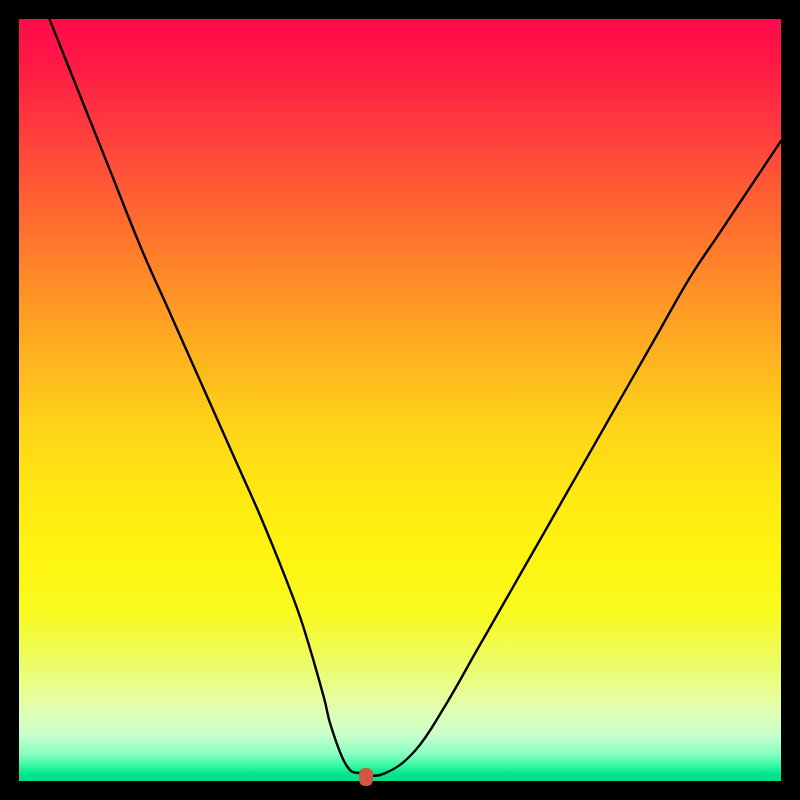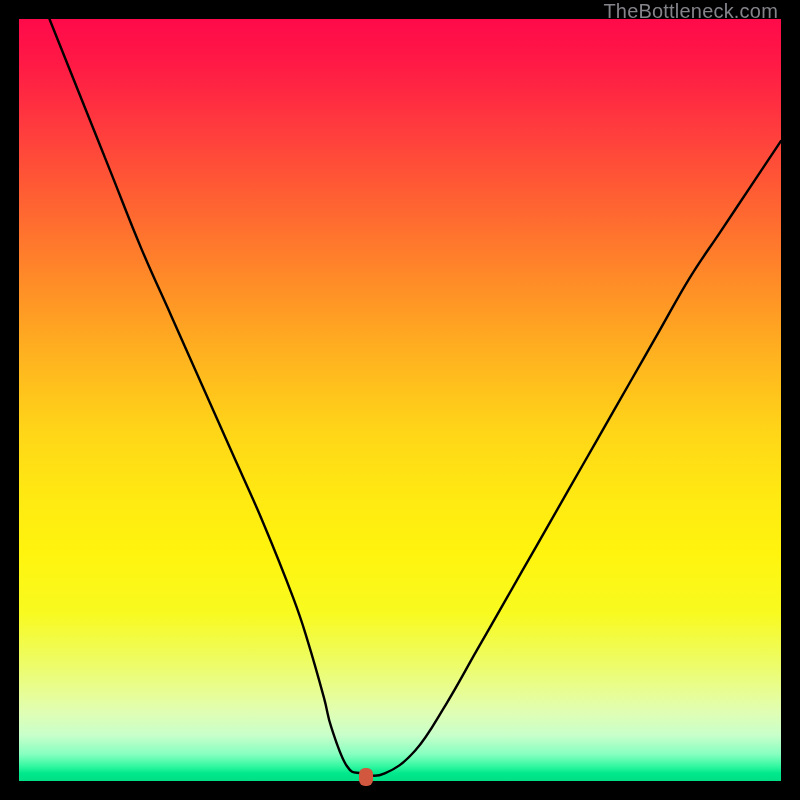--- a/index.html
+++ b/index.html
@@ -60,20 +60,19 @@
     height: 18px;
     border-radius: 6px;
     background: #d1573e;
     transform: translate(-50%, -50%);
   }
 </style>
 </head>
 <body>
 
 <div class="frame">
-  <div class="watermark">TheBottleneck.com</div>
   <div class="plot-area">
     <svg class="curve" viewBox="0 0 762 762" preserveAspectRatio="none">
       <path id="curve-path" d="M 30.48 0 C 36.576 15.239999999999986 48.768 45.71999999999994 60.96 76.19999999999993 C 73.152 106.67999999999992 79.24799999999999 121.91999999999996 91.44 152.39999999999998 C 103.632 182.88 109.728 199.644 121.92 228.60000000000002 C 134.112 257.55600000000004 140.208 269.748 152.4 297.18 C 164.592 324.612 170.688 338.328 182.88 365.76 C 195.072 393.192 201.168 406.908 213.36 434.34000000000003 C 225.55200000000002 461.77200000000005 231.648 473.96399999999994 243.84 502.91999999999996 C 256.032 531.876 265.176 554.736 274.32 579.12 C 283.464 603.504 283.464 605.028 289.56 624.84 C 295.656 644.652 300.228 661.4159999999999 304.8 678.18 C 309.372 694.944 307.84799999999996 694.944 312.41999999999996 708.66 C 316.99199999999996 722.376 321.56399999999996 737.616 327.65999999999997 746.76 C 333.756 755.904 335.28000000000003 752.856 342.90000000000003 754.38 C 350.52000000000004 755.904 355.092 758.952 365.76 754.38 C 376.428 749.808 384.048 745.236 396.24 731.52 C 408.432 717.804 414.528 705.612 426.72 685.8 C 438.91200000000003 665.9879999999999 445.008 653.796 457.2 632.46 C 469.392 611.124 475.488 600.456 487.68 579.12 C 499.872 557.784 505.9680000000001 547.116 518.1600000000001 525.78 C 530.3520000000001 504.44399999999996 536.448 493.776 548.64 472.44 C 560.832 451.104 566.928 440.436 579.12 419.09999999999997 C 591.312 397.76399999999995 597.408 387.096 609.6 365.76 C 621.792 344.424 627.8879999999999 333.75600000000003 640.0799999999999 312.42 C 652.2719999999999 291.084 658.368 278.892 670.5600000000001 259.08 C 682.7520000000001 239.26799999999997 688.8480000000001 231.64800000000002 701.0400000000001 213.36 C 713.2320000000001 195.072 719.328 185.92799999999997 731.52 167.64 C 743.712 149.352 755.904 131.06400000000005 762 121.92000000000007" fill="none" stroke="#000" stroke-width="2.4" stroke-linecap="round" stroke-linejoin="round"></path>
     </svg>
     <div id="marker" class="marker" style="left: 346.71px; top: 758.19px; background: rgb(209, 87, 62);"></div>
   </div>
 </div>
 
 </body></html>

